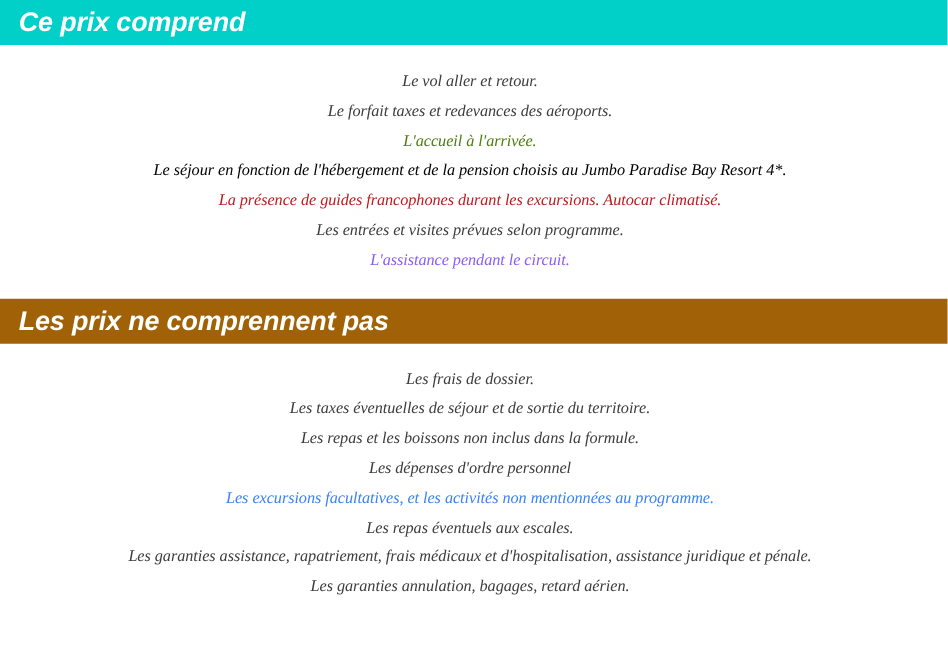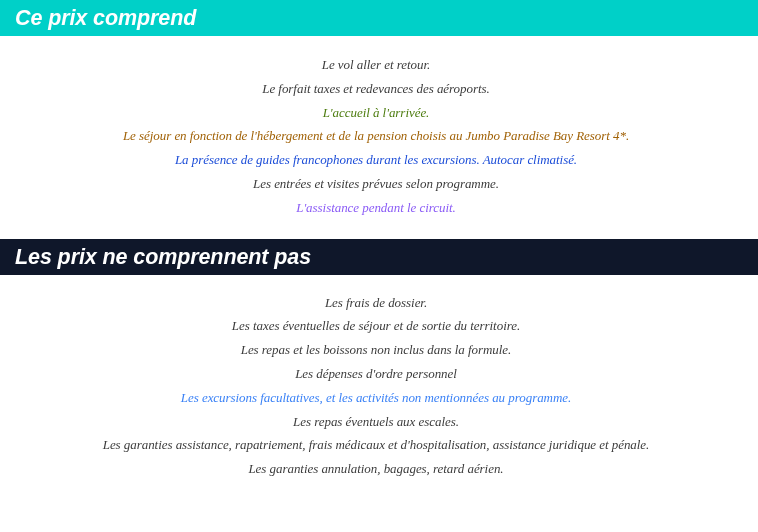--- a/index.html
+++ b/index.html
@@ -66,27 +66,27 @@
 <body>
 
 <div class="page" style="background: rgb(255, 255, 255);">
 
   <div class="section-header" id="included-header" style="background: rgb(0, 208, 200); color: rgb(255, 255, 255);">Ce prix comprend</div>
 
   <div class="section-body" id="included-body">
     <div class="line" style="color: rgb(60, 60, 60);">Le vol aller et retour.</div>
     <div class="line" style="color: rgb(60, 60, 60);">Le forfait taxes et redevances des aéroports.</div>
     <div class="line" style="color: #4d7c0f;">L'accueil à l'arrivée.</div>
-    <div class="line" style="color: #a16207;">Le séjour en fonction de l'hébergement et de la pension choisis au Jumbo Paradise Bay Resort 4*.</div>
-    <div class="line" style="color: #1d4ed8;">La présence de guides francophones durant les excursions. Autocar climatisé.</div>
+    <div class="line" style="color: #000000;">Le séjour en fonction de l'hébergement et de la pension choisis au Jumbo Paradise Bay Resort 4*.</div>
+    <div class="line" style="color: #b91c1c;">La présence de guides francophones durant les excursions. Autocar climatisé.</div>
     <div class="line" style="color: rgb(60, 60, 60);">Les entrées et visites prévues selon programme.</div>
     <div class="line" style="color: #8b5cf6;">L'assistance pendant le circuit.</div>
   </div>
 
-  <div class="section-header" id="excluded-header" style="background: #0f172a; color: rgb(255, 255, 255);">Les prix ne comprennent pas</div>
+  <div class="section-header" id="excluded-header" style="background: #a16207; color: rgb(255, 255, 255);">Les prix ne comprennent pas</div>
 
   <div class="section-body" id="excluded-body">
     <div class="line" style="color: rgb(60, 60, 60);">Les frais de dossier.</div>
     <div class="line" style="color: rgb(60, 60, 60);">Les taxes éventuelles de séjour et de sortie du territoire.</div>
     <div class="line" style="color: rgb(60, 60, 60);">Les repas et les boissons non inclus dans la formule.</div>
     <div class="line" style="color: rgb(60, 60, 60);">Les dépenses d'ordre personnel</div>
     <div class="line" style="color: #3b82f6;">Les excursions facultatives, et les activités non mentionnées au programme.</div>
     <div class="line" style="color: rgb(60, 60, 60);">Les repas éventuels aux escales.</div>
     <div class="line" style="color: rgb(60, 60, 60);">Les garanties assistance, rapatriement, frais médicaux et d'hospitalisation, assistance juridique et pénale.</div>
     <div class="line" style="color: rgb(60, 60, 60);">Les garanties annulation, bagages, retard aérien.</div>

